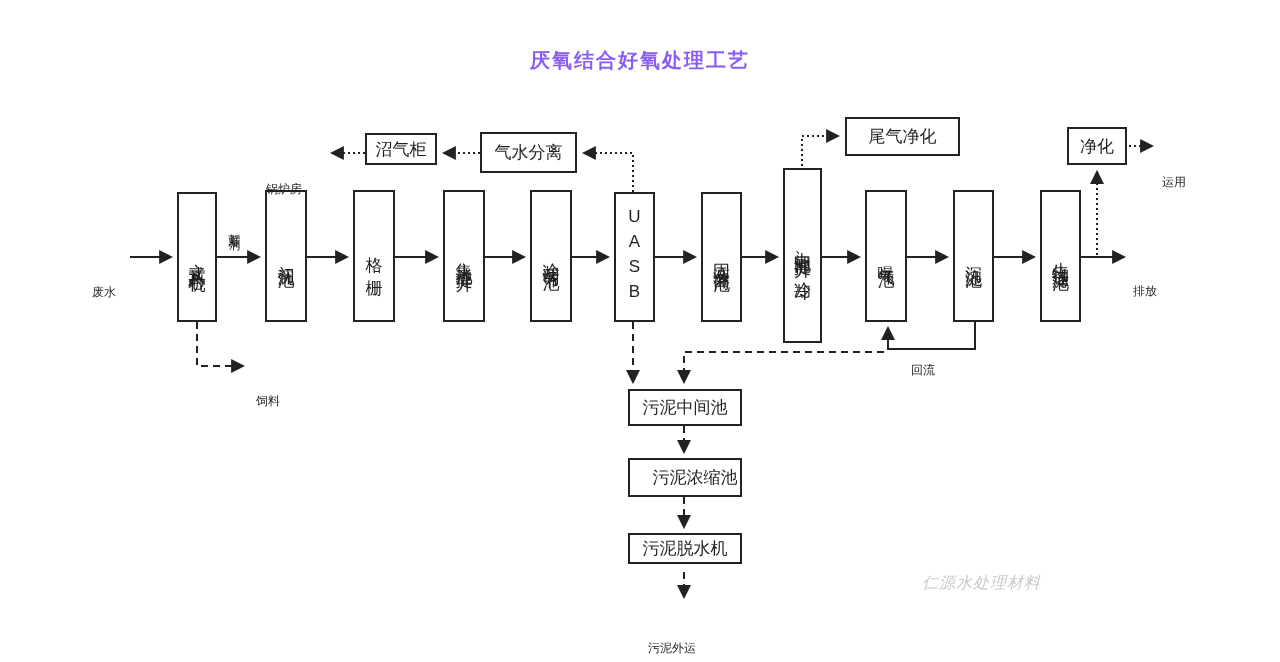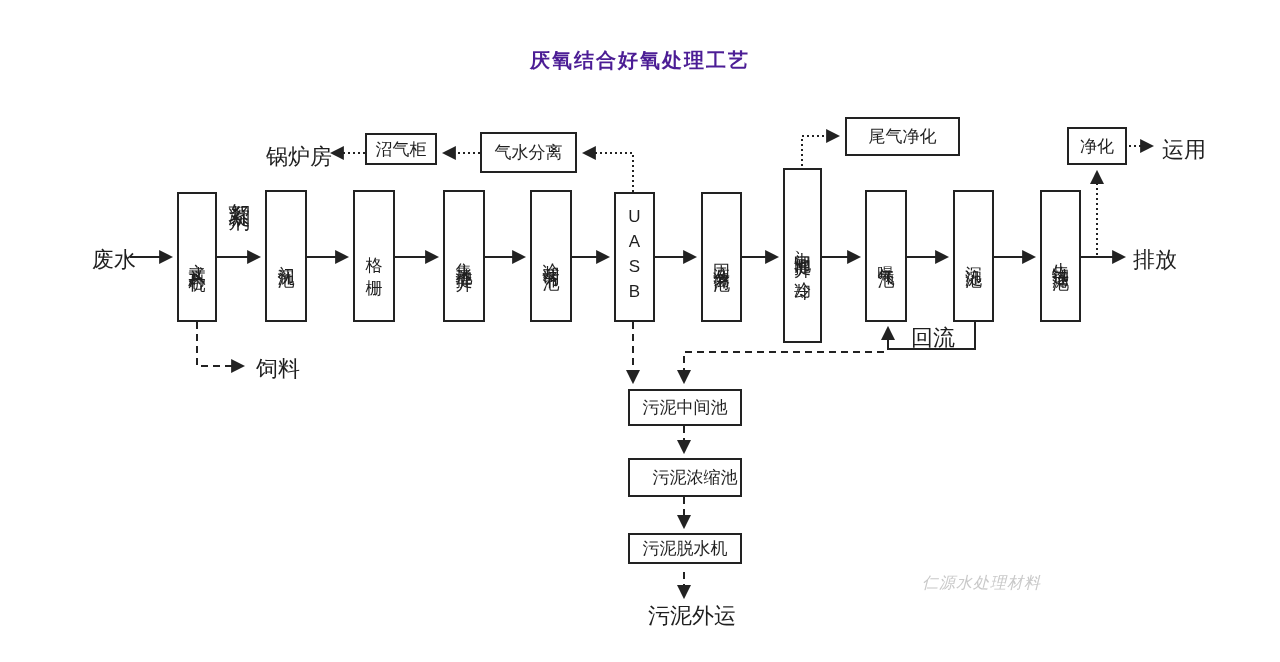--- a/index.html
+++ b/index.html
@@ -1,27 +1,27 @@
 <!DOCTYPE html>
 <html><head>
 <meta charset="utf-8">
 <style>
   html,body{margin:0;padding:0;background:#fff;}
   .canvas{position:relative;width:1280px;height:662px;background:#ffffff;overflow:hidden;
           font-family:"Liberation Sans",sans-serif;color:#1f1f1f;}
   .title{position:absolute;left:0;top:47px;width:100%;text-align:center;
-         font-size:20px;font-weight:bold;letter-spacing:2px;color:#4c1d95;}
+         font-size:20px;font-weight:bold;letter-spacing:2px;color:#8b5cf6;}
   svg.lines{position:absolute;left:0;top:0;width:1280px;height:662px;}
   svg.lines path{fill:none;stroke:#222;stroke-width:2;}
   svg.lines path.dash{stroke-dasharray:7 5;}
   svg.lines path.dot{stroke-dasharray:2 3;}
   .box{position:absolute;box-sizing:border-box;border:2px solid #222;background:#fff;
        display:flex;align-items:center;justify-content:center;font-size:17px;line-height:1;color:#1f1f1f;}
   .vbox{writing-mode:vertical-rl;text-orientation:upright;letter-spacing:3px;}
-  .lbl{position:absolute;font-size:22px;line-height:1.1;white-space:nowrap;color:#1f1f1f;}
+  .lbl{position:absolute;font-size:12px;line-height:1.1;white-space:nowrap;color:#1f1f1f;margin-top:38px;}
   .vlbl{writing-mode:vertical-rl;text-orientation:upright;letter-spacing:2px;}
   .watermark{position:absolute;left:922px;top:573px;font-size:16px;letter-spacing:1px;color:#c9c9c9;font-style:italic;}
 
   
   .b-centrifuge{left:177px;top:192px;width:40px;height:130px;}
   .b-primary{left:265px;top:190px;width:42px;height:132px;}
   .b-screen{left:353px;top:190px;width:42px;height:132px;}
   .b-collect{left:443px;top:190px;width:42px;height:132px;}
   .b-coolreg{left:530px;top:190px;width:42px;height:132px;}
   .b-uasb{left:614px;top:192px;width:41px;height:130px;letter-spacing:6px;}
@@ -38,21 +38,21 @@
   
   .b-sludge1{left:628px;top:389px;width:114px;height:37px;}
   .b-sludge2{left:628px;top:458px;width:114px;height:39px;padding-left:20px;}
   .b-sludge3{left:628px;top:533px;width:114px;height:31px;}
   
   .l-wastewater{left:92px;top:248px;}
   .l-flocculant{left:227px;top:186px;height:70px;}
   .l-feed{left:256px;top:357px;}
   .l-boiler{left:266px;top:145px;}
   .l-reflux{left:911px;top:326px;}
-  .l-discharge{left:1133px;top:248px;}
+  .l-discharge{left:1133px;top:248px;font-family:Liberation Mono, monospace;}
   .l-use{left:1162px;top:138px;}
   .l-sludgeout{left:648px;top:604px;}
 </style>
 </head>
 <body>
 
 <div class="canvas">
 
   <div class="title">厌氧结合好氧处理工艺</div>
 

